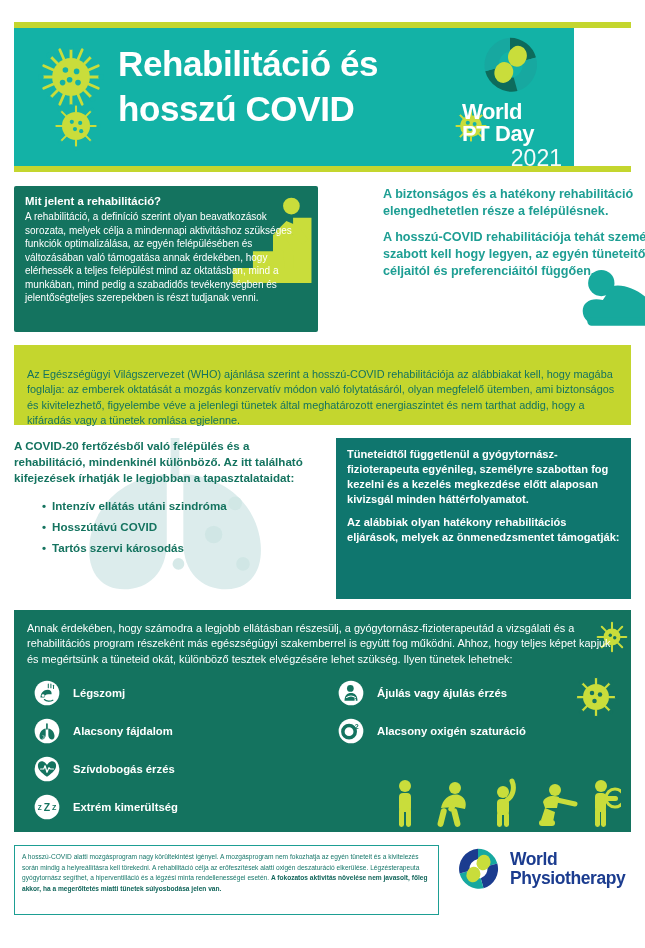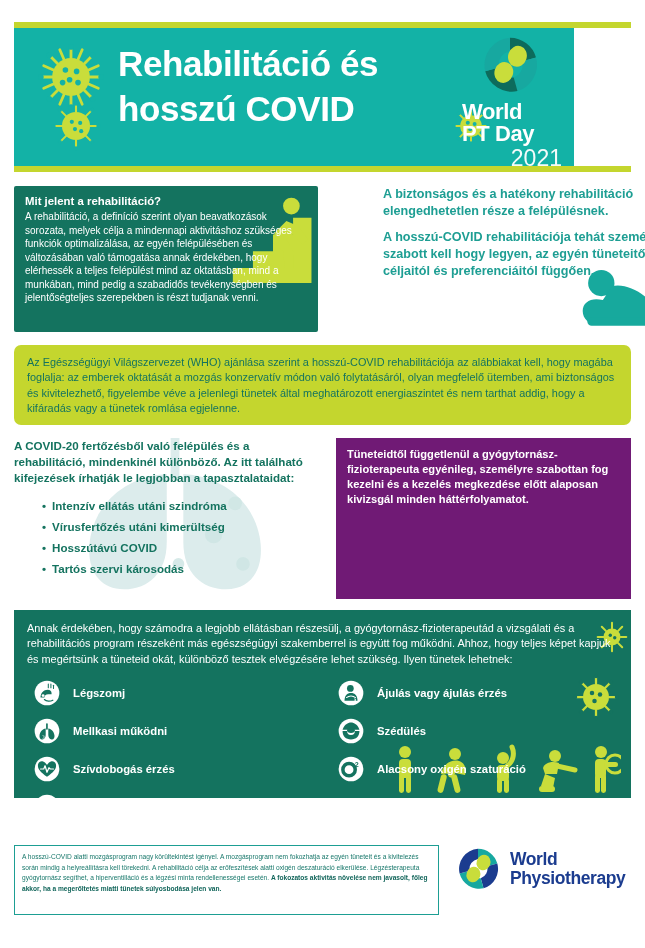--- a/index.html
+++ b/index.html
@@ -40,44 +40,44 @@
   .stairs-icon { position:absolute; right:2px; top:10px; z-index:1; }
 
   .right1 { position:absolute; left:322px; top:0; width:295px; height:146px;margin-left:47px; }
   .r1-p { color:#1d9e93; font-size:12.6px; line-height:1.33; font-weight:bold; }
   .r1-p.first { margin-bottom:10px; }
   .stretch-icon { position:absolute; right:0px; bottom:4px; }
 
   
   .who-bar {
     position:absolute; left:14px; top:345px; width:617px; height:80px;
-    background:#c4d62e; padding:10px 13px;border-radius:7px;
+    background:#c4d62e; padding:22px 13px;
   }
   .who-text { color:#14735f; font-size:10.9px; line-height:1.405; }
 
   
   .row2 { position:absolute; left:14px; top:438px; width:617px; height:165px; }
   .left2 { position:absolute; left:0; top:0; width:304px; height:165px; overflow:hidden; }
   .lungs-bg { position:absolute; left:55px; top:-6px; opacity:1; z-index:0;}
   .l2-body { position:relative; z-index:2; color:#14735f; font-size:11.6px; line-height:1.37; font-weight:bold; }
   .l2-list { position:relative; z-index:2; margin-top:9px; padding-left:28px; color:#14735f; font-size:11.6px; line-height:1.83; font-weight:bold; list-style:none; }
   .l2-list li::before { content:"\2022"; margin-right:6px; }
 
   .right2 {
     position:absolute; left:322px; top:0; width:295px; height:161px;
-    background:#701a75; padding:9px 11px;
+    background:#0f766e; padding:9px 11px;
   }
   .r2-p { color:#fff; font-size:11.1px; line-height:1.345; font-weight:bold; }
   .r2-p.gap { margin-top:8px; }
   .r2-list { margin-top:2px; padding-left:88px; color:#fff; font-size:11.1px; line-height:1.43; font-weight:bold; list-style:none; }
   .r2-list li::before { content:"\2022"; margin-right:6px; }
 
   
   .panel {
-    position:absolute; left:14px; top:610px; width:617px; height:188px;
+    position:absolute; left:14px; top:610px; width:617px; height:222px;
     background:#14735f; overflow:hidden;
   }
   .panel-intro { position:relative; z-index:3; padding:11px 13px 0 13px; color:#fff; font-size:10.9px; line-height:1.40; }
   .sym-cols { position:relative; z-index:3; margin-top:9px; padding:0 13px; display:flex;margin-left:7px; }
   .sym-col { width:50%; }
   .sym-col.c2 { padding-left:12px; }
   .sym-item { display:flex; align-items:center; height:34px; margin-bottom:4px; }
   .sym-icon { width:26px; height:26px; flex:0 0 26px; margin-right:13px; }
   .sym-label { color:#fff; font-size:11.3px; font-weight:bold; }
   .panel-virus { position:absolute; z-index:1; }
@@ -273,28 +273,28 @@
         <g fill="#cfe6e4" opacity="0.85">
           <circle cx="170" cy="72" r="7"></circle>
             <circle cx="148" cy="104" r="9"></circle>
             <circle cx="178" cy="134" r="7"></circle>
             <circle cx="112" cy="134" r="6"></circle>
         </g>
       </svg>
       <div class="l2-body">A COVID-20 fertőzésből való felépülés és a rehabilitáció, mindenkinél különböző.  Az itt található kifejezések írhatják le legjobban a tapasztalataidat:</div>
       <ul class="l2-list">
         <li>Intenzív ellátás utáni szindróma</li>
-        <li>Vírusfertőzés utáni kimerültség</li>
         <li>Hosszútávú COVID</li>
         <li>Tartós szervi károsodás</li>
       </ul>
     </div>
 
     <div class="right2">
       <div class="r2-p">Tüneteidtől függetlenül a gyógytornász-fizioterapeuta egyénileg, személyre szabottan fog kezelni és a kezelés megkezdése előtt alaposan kivizsgál minden háttérfolyamatot.</div>
+      <div class="r2-p gap">Az alábbiak olyan hatékony rehabilitációs eljárások, melyek az önmenedzsmentet támogatják:</div>
     </div>
   </div>
 
   <div class="panel">
 
     <svg class="panel-virus" style="right:10px; top:62px;" width="50" height="50" viewBox="0 0 100 100">
       <g fill="#c9dd3b">
         <circle cx="50" cy="50" r="26"></circle>
         <g stroke="#c9dd3b" stroke-width="4.5" stroke-linecap="round">
           <line x1="50" y1="24" x2="50" y2="8"></line>
@@ -368,21 +368,21 @@
         <div class="sym-item">
           <svg class="sym-icon" viewBox="0 0 40 40">
             <circle cx="20" cy="20" r="19" fill="#fff"></circle>
             <g fill="#14735f">
               <rect x="18.6" y="8" width="2.6" height="10" rx="1.2"></rect>
               <path d="M18 16 C13 17 9 21 8.5 27 C8 31 10 33.5 13 33 C16 32.5 18 29.5 18 26 Z"></path>
               <path d="M22 16 C27 17 31 21 31.5 27 C32 31 30 33.5 27 33 C24 32.5 22 29.5 22 26 Z"></path>
             </g>
             <text x="13" y="31" font-size="5" fill="#fff" font-family="Liberation Sans, sans-serif">))</text>
           </svg>
-          <span class="sym-label">Mellkasi működni</span>
+          <span class="sym-label">Alacsony fájdalom</span>
         </div>
 
         <div class="sym-item">
           <svg class="sym-icon" viewBox="0 0 40 40">
             <circle cx="20" cy="20" r="19" fill="#fff"></circle>
             <path d="M20 32 C10 25 6 20 6 15 C6 10 10 7 14 8.5 C17 9.6 19 12 20 14 C21 12 23 9.6 26 8.5 C30 7 34 10 34 15 C34 20 30 25 20 32 Z" fill="#14735f"></path>
             <polyline points="10,20 15,20 17,15 20,25 23,18 25,20 30,20" fill="none" stroke="#fff" stroke-width="1.9" stroke-linejoin="round" stroke-linecap="round"></polyline>
           </svg>
           <span class="sym-label">Szívdobogás érzés</span>
         </div>
@@ -404,29 +404,20 @@
           <svg class="sym-icon" viewBox="0 0 40 40">
             <circle cx="20" cy="20" r="19" fill="#fff"></circle>
             <circle cx="19" cy="13" r="5.2" fill="#14735f"></circle>
             <path d="M10 32 C10 24 14 20 20 20 C26 20 30 24 30 32 Z" fill="#14735f"></path>
             <path d="M13 27 C17 24 23 24 27 27" stroke="#fff" stroke-width="1.6" fill="none" stroke-linecap="round"></path>
             <path d="M26 29 C28 31 26 34 23 33" stroke="#fff" stroke-width="1.6" fill="none" stroke-linecap="round"></path>
           </svg>
           <span class="sym-label">Ájulás vagy ájulás érzés</span>
         </div>
 
-        <div class="sym-item">
-          <svg class="sym-icon" viewBox="0 0 40 40">
-            <circle cx="20" cy="20" r="19" fill="#fff"></circle>
-            <path d="M7 18 C10 10 15 7 20 7 C25 7 30 10 33 18 Z" fill="#14735f"></path>
-            <path d="M7 20 C7 28 12 33 20 33 C28 33 33 28 33 20 L26 20 C26 24 24 26 20 26 C16 26 14 24 14 20 Z" fill="#14735f"></path>
-            <ellipse cx="20" cy="19" rx="6" ry="4" fill="#14735f"></ellipse>
-          </svg>
-          <span class="sym-label">Szédülés</span>
-        </div>
 
         <div class="sym-item">
           <svg class="sym-icon" viewBox="0 0 40 40">
             <circle cx="20" cy="20" r="19" fill="#fff"></circle>
             <circle cx="17" cy="21" r="9.5" fill="none" stroke="#14735f" stroke-width="5.4"></circle>
             <text x="29" y="17" font-size="11" font-weight="bold" fill="#14735f" text-anchor="middle" font-family="Liberation Sans, sans-serif">2</text>
           </svg>
           <span class="sym-label">Alacsony oxigén szaturáció</span>
         </div>
       </div>

